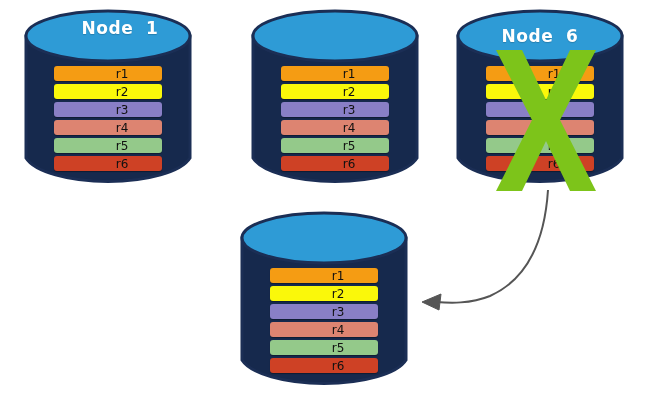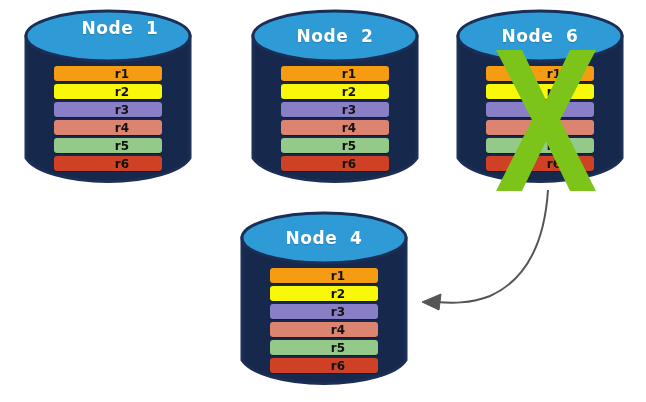--- a/index.html
+++ b/index.html
@@ -56,21 +56,21 @@
   .row-label {
     position: absolute;
     left: 0;
     right: 0;
     top: 0;
     bottom: 0;
     display: flex;
     align-items: center;
     justify-content: center;
     font-size: 12px;
-    font-weight: bold;
+    font-weight: normal;
     color: #111111;
     line-height: 1;
     margin-left: 28px;
   }
   .cross {
     position: absolute;
     pointer-events: none;
   }
   .arrow {
     position: absolute;
@@ -112,21 +112,20 @@
           <span class="row-label">r6</span>
         </div>
       </div>
   </div>
 
   <div class="node" style="left:251px; top:8px; width:168px; height:182px;">
     <svg width="168" height="182" viewBox="0 0 168 182">
       <path d="M2,28 L2,150 A84,30 0 0 0 166,150 L166,28 Z" fill="#16294D" stroke="#1B2E55" stroke-width="3"></path>
       <ellipse cx="84" cy="28" rx="82" ry="25" fill="#2E9BD6" stroke="#1B2E55" stroke-width="3"></ellipse>
     </svg>
-    <div class="node-title" style="top:18px;">Node  2</div>
     <div class="rows" style="top:58px;">
         <div class="row" style="background: rgb(245, 156, 19); width: 108px;">
           <span class="row-label">r1</span>
         </div>
         <div class="row" style="background: rgb(250, 248, 10); width: 108px;">
           <span class="row-label">r2</span>
         </div>
         <div class="row" style="background: rgb(137, 127, 198); width: 108px;">
           <span class="row-label">r3</span>
         </div>
@@ -171,21 +170,20 @@
     <svg class="cross" style="left:34px; top:40px;" width="112" height="145" viewBox="0 0 112 145">
       <path d="M6,2 L32,2 L56,52 L80,2 L106,2 L70,72 L106,143 L80,143 L56,93 L32,143 L6,143 L42,72 Z" fill="#7DC41A"></path>
     </svg>
   </div>
 
   <div class="node" style="left:240px; top:210px; width:168px; height:182px;">
     <svg width="168" height="182" viewBox="0 0 168 182">
       <path d="M2,28 L2,150 A84,30 0 0 0 166,150 L166,28 Z" fill="#16294D" stroke="#1B2E55" stroke-width="3"></path>
       <ellipse cx="84" cy="28" rx="82" ry="25" fill="#2E9BD6" stroke="#1B2E55" stroke-width="3"></ellipse>
     </svg>
-    <div class="node-title" style="top:18px;">Node  4</div>
     <div class="rows" style="top:58px;">
         <div class="row" style="background: rgb(245, 156, 19); width: 108px;">
           <span class="row-label">r1</span>
         </div>
         <div class="row" style="background: rgb(250, 248, 10); width: 108px;">
           <span class="row-label">r2</span>
         </div>
         <div class="row" style="background: rgb(137, 127, 198); width: 108px;">
           <span class="row-label">r3</span>
         </div>

